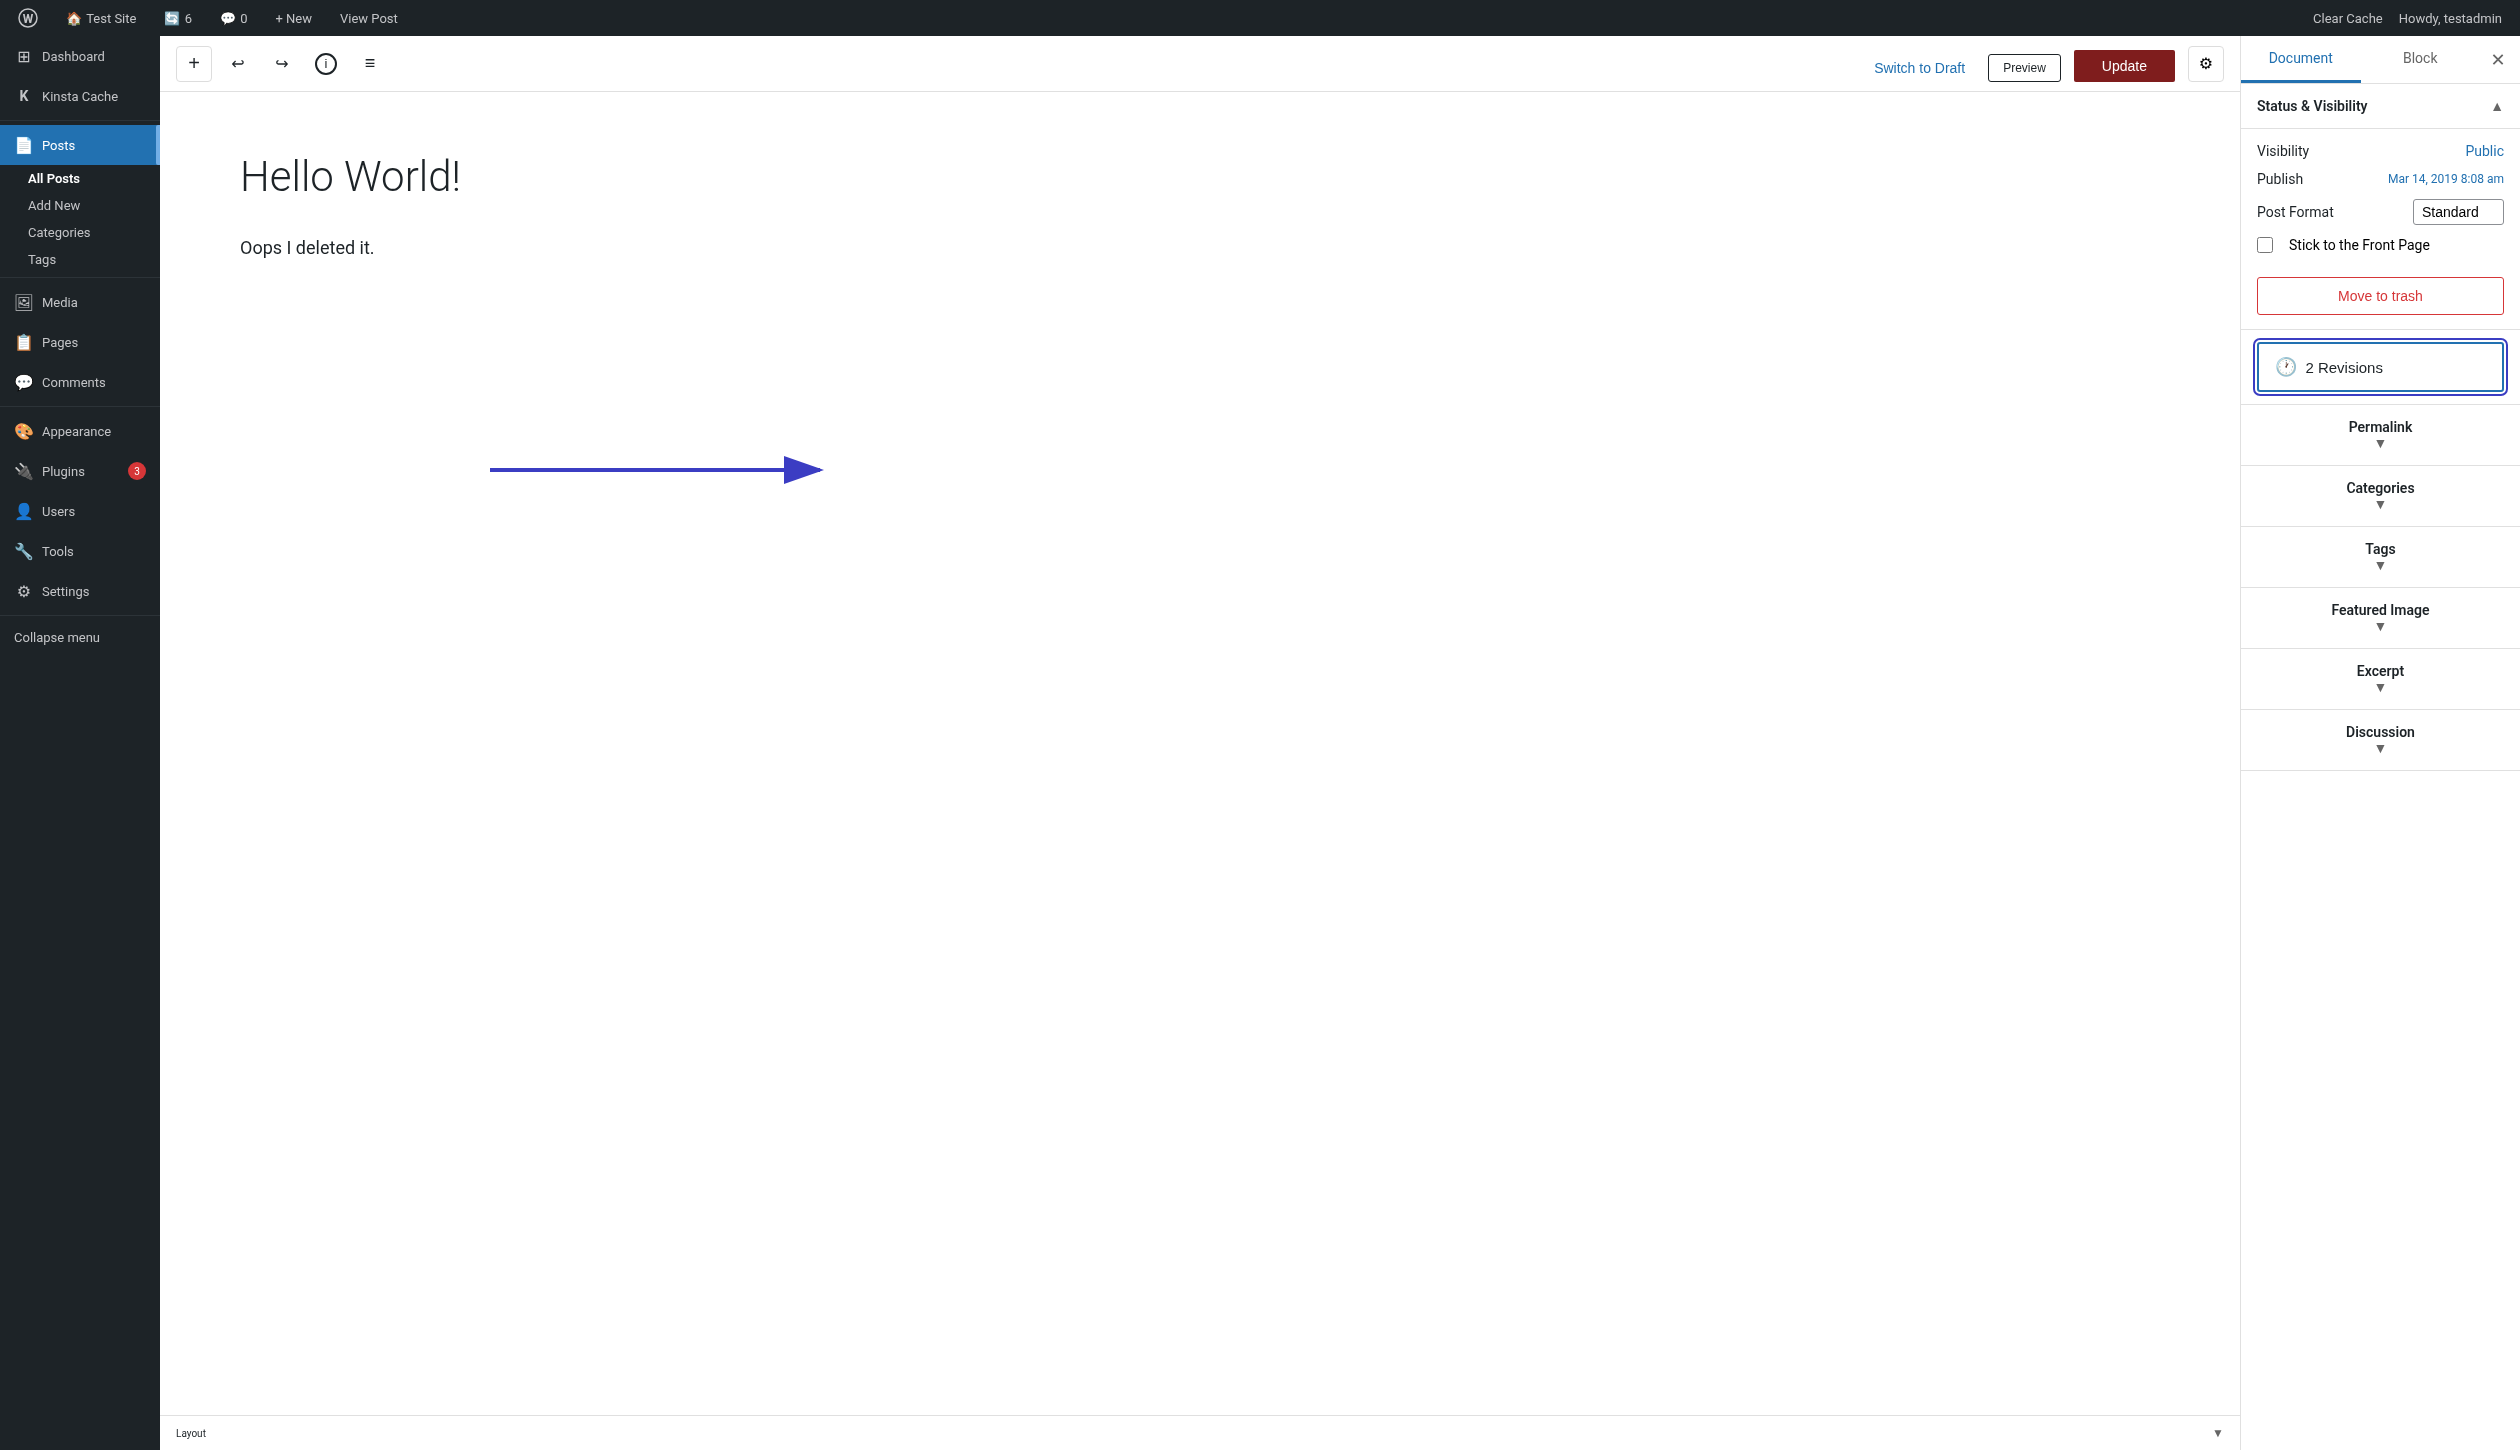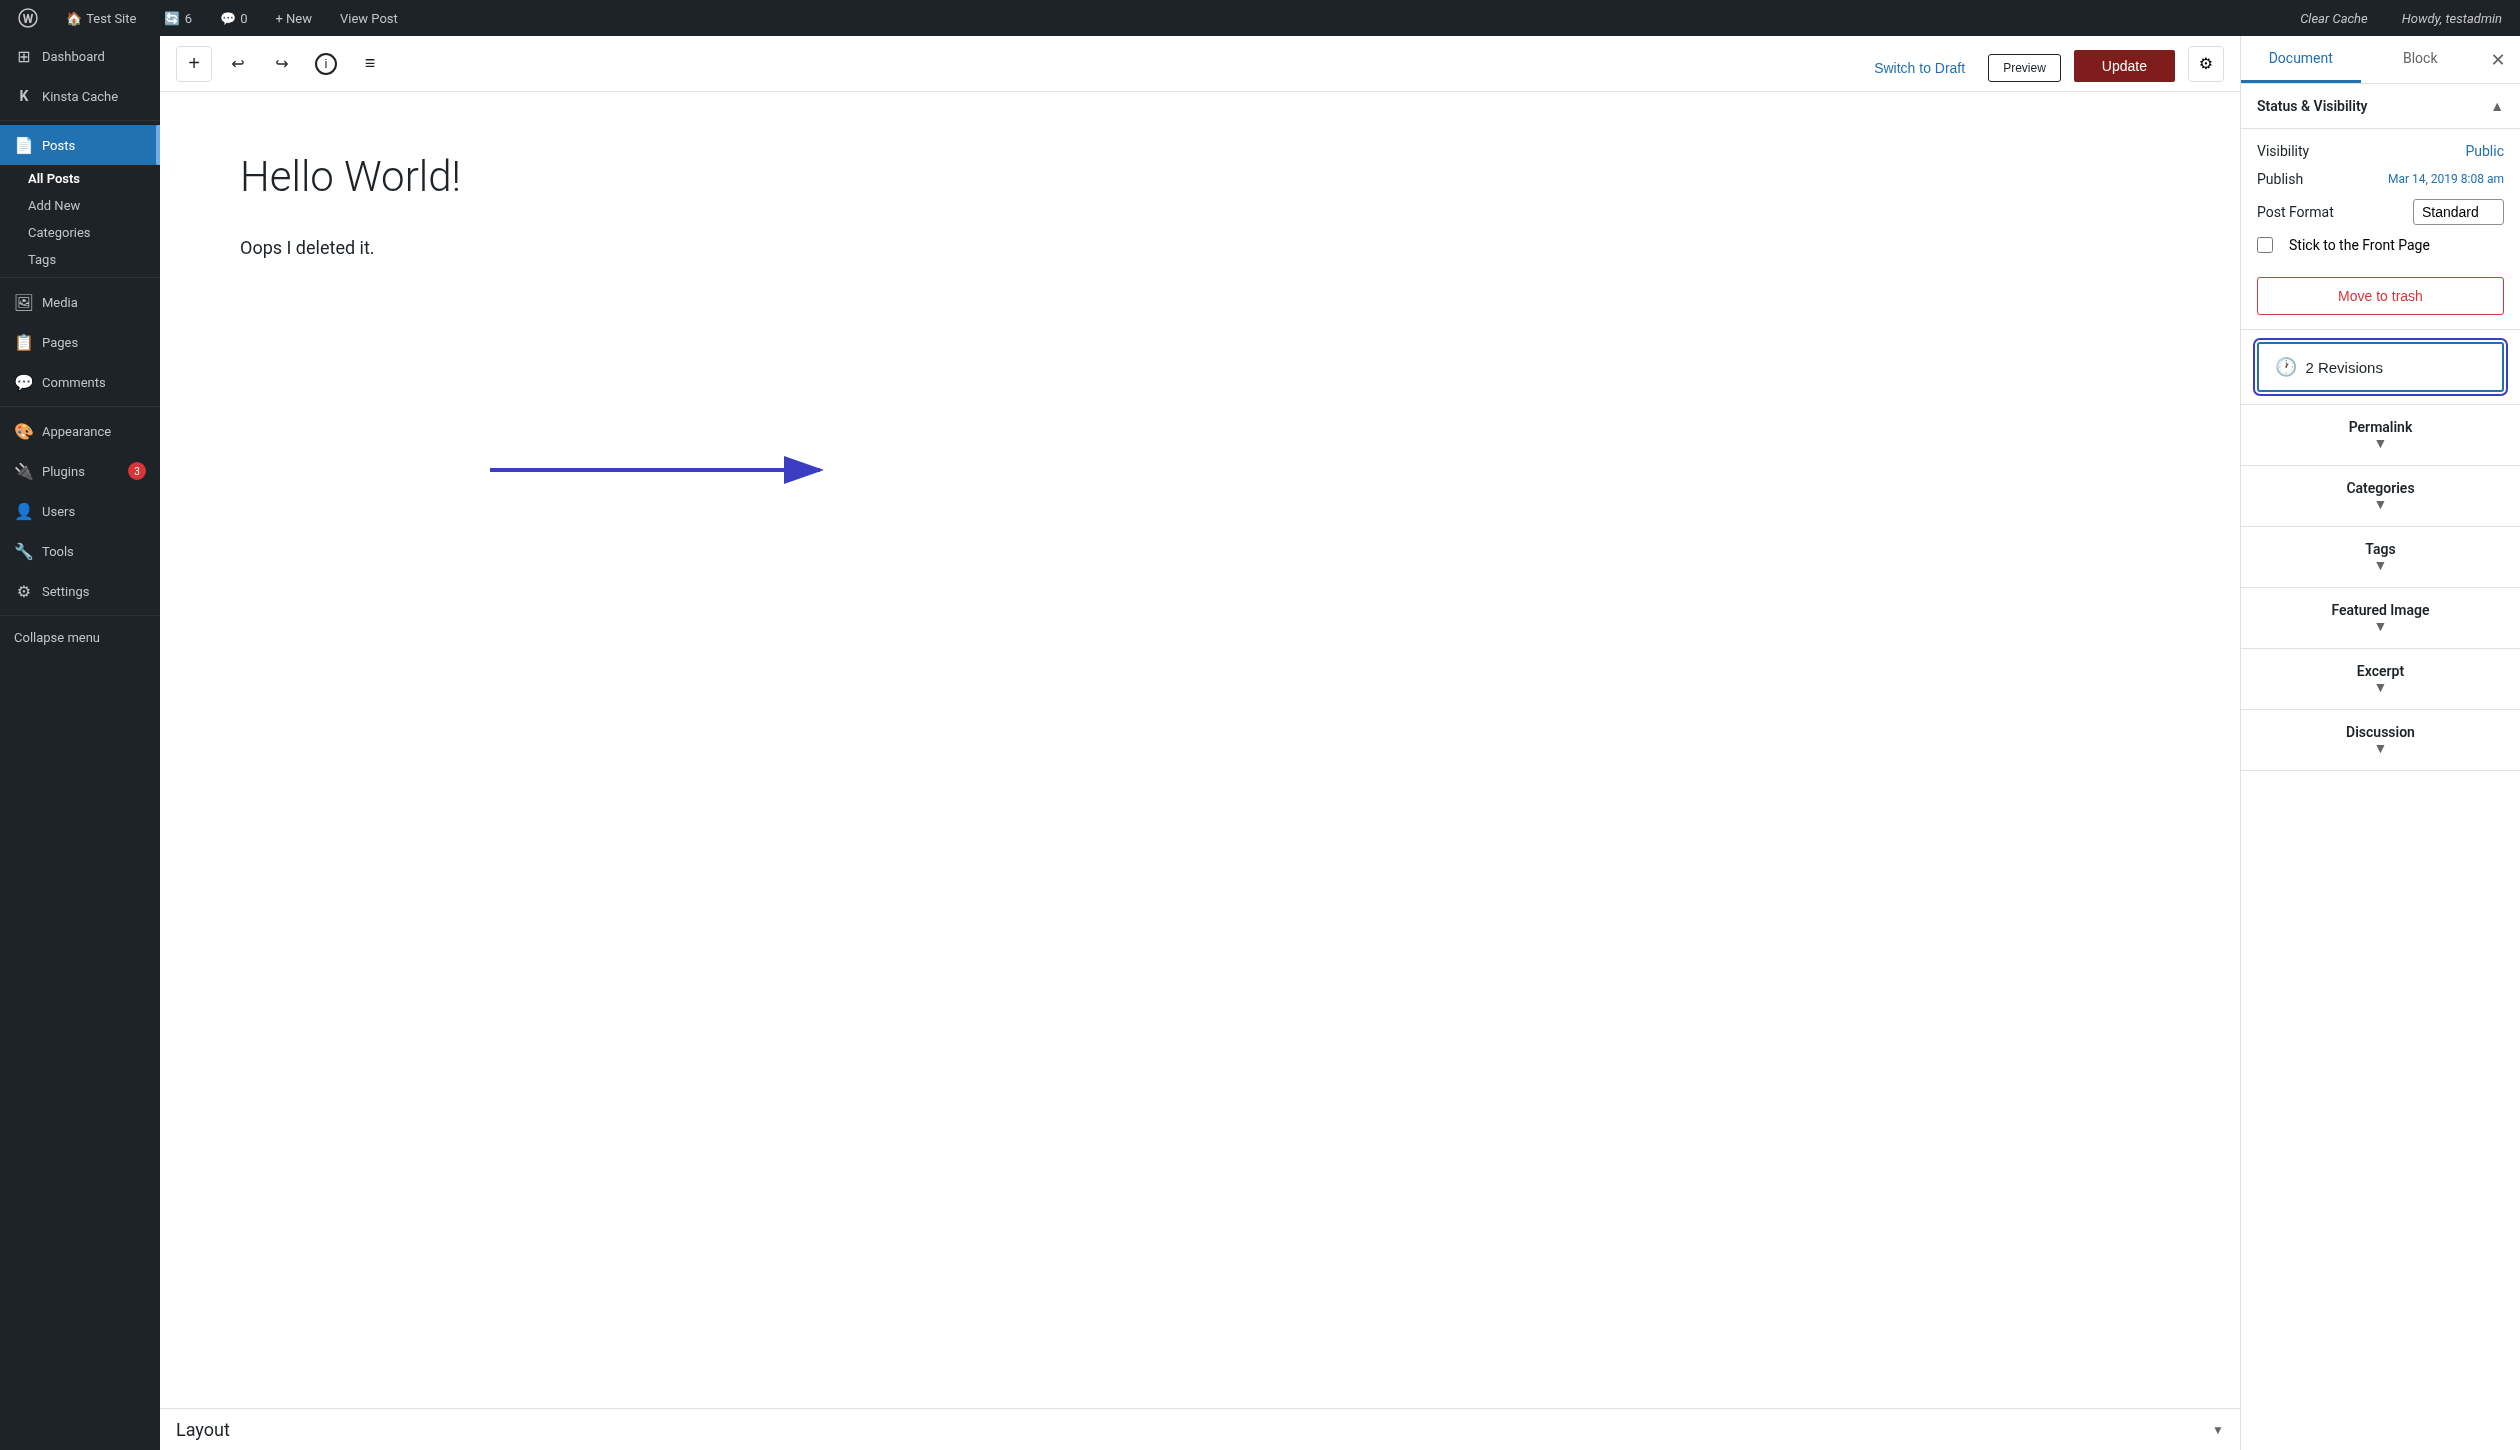--- a/index.html
+++ b/index.html
@@ -27,22 +27,21 @@
       border-radius: 3px;
     }
     .admin-bar-wp-logo {
       width: 20px; height: 20px;
       fill: #c3c4c7;
     }
     .admin-bar-right {
       margin-left: auto;
       display: flex;
       align-items: center;
-      gap: 22px;
-      font-style: italic;
+      gap: 4px;
     }
 
     
     .app-layout {
       display: flex;
       flex: 1;
       overflow: hidden;
     }
 
     
@@ -203,21 +202,21 @@
     
     .editor-footer {
       border-top: 1px solid #e0e0e0;
       padding: 10px 16px;
       background: #fff;
       display: flex;
       align-items: center;
       justify-content: space-between;
     }
     .layout-label {
-      font-size: 18px;
+      font-size: 10px;
       color: #1d2327;
     }
     .layout-chevron {
       font-size: 12px;
       color: #666;
     }
 
     
     .right-panel {
       width: 280px;

